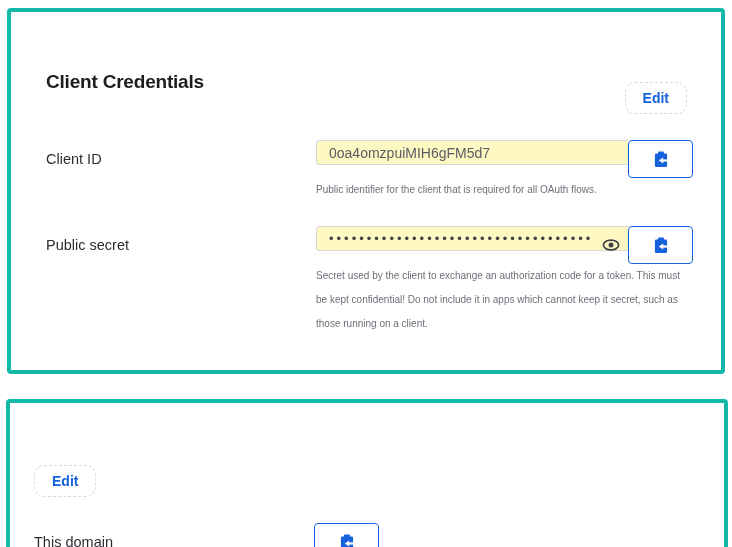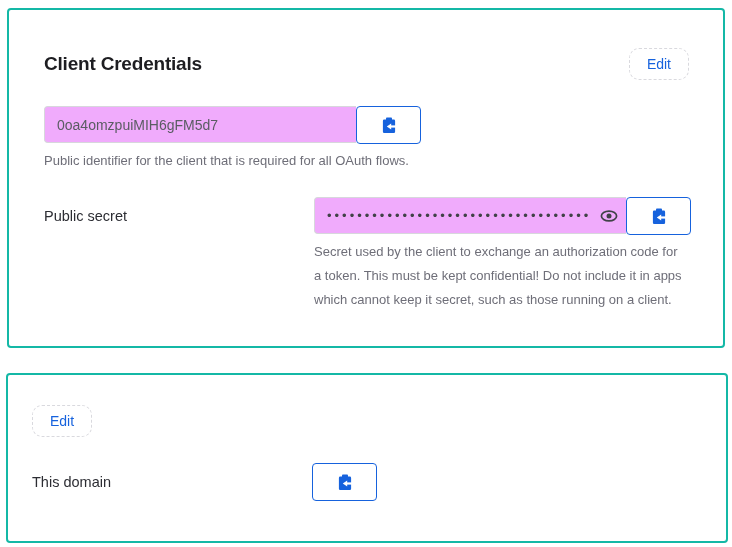--- a/index.html
+++ b/index.html
@@ -5,62 +5,63 @@
   * { box-sizing: border-box; }
   html, body {
     margin: 0; padding: 0;
     width: 732px; height: 547px;
     background: #ffffff;
     font-family: "Liberation Sans", sans-serif;
     overflow: hidden;
   }
   .panel {
     background: #fff;
-    border: 2px solid #14b8a6;
+    border: 4px solid #14b8a6;
     border-radius: 4px;
   }
   .panel-1 { margin: 8px 7px 0 7px; padding: 38px 34px 34px 35px; }
   .panel-2 { margin: 25px 4px 0 6px; padding: 30px 30px 40px 24px; }
 
   .section-head {
     display: flex; justify-content: space-between; align-items: center;
     margin-bottom: 26px;
   }
   .section-title {
     margin: 0;
     font-size: 19px; font-weight: 700;
     color: #1d1d21; letter-spacing: -0.2px;
   }
   .edit-btn {
     border: 1px dashed #d9d9de;
     border-radius: 10px;
     background: transparent;
     color: #1662dd;
     font-family: inherit;
-    font-size: 14px; font-weight: 400;
+    font-size: 14px; font-weight: 700;
     padding: 7px 17px;
     cursor: pointer;
+    margin-top: 32px;
   }
 
   .row { display: flex; align-items: flex-start; margin-bottom: 24px; }
   .row:last-child { margin-bottom: 0; }
   .row-label {
     flex: none; width: 270px;
     padding-top: 11px;
     font-size: 14.5px; color: #2c2d33;
   }
   .panel-2 .row-label { width: 280px; }
 
   .input-group { display: flex; align-items: stretch; }
   .input-wrap { position: relative; display: inline-block; }
   input.ro {
-    height: 37px; width: 312px;
+    height: 25px; width: 312px;
     border: 1px solid #d7d7dc; border-right: none;
     border-radius: 4px 0 0 4px;
-    background: #f0abfc;
+    background: #fef9c3;
     padding: 0 12px;
     font-family: inherit;
     font-size: 14px; color: #5a5c63;
     outline: none;
   }
   .panel-2 input.ro { width: 328px; }
   input.secret {
     font-size: 13px; letter-spacing: 3px; color: #404247;
     padding-right: 36px;
   }
@@ -74,35 +75,35 @@
     width: 65px; height: 38px;
     border: 1px solid #1662dd;
     border-radius: 4px;
     background: #ffffff;
     display: flex; align-items: center; justify-content: center;
     cursor: pointer;
     flex: none;
   }
   .help {
     max-width: 374px;
-    margin-top: 5px;
-    font-size: 13px; line-height: 24px;
+    font-size: 10px; line-height: 24px;
     color: #6e6e78;
   }
 </style>
 </head>
 <body>
 
 <section class="panel panel-1">
   <div class="section-head">
     <h2 class="section-title">Client Credentials</h2>
     <button class="edit-btn">Edit</button>
   </div>
 
   <div class="row">
+    <div class="row-label">Client ID</div>
     <div>
       <div class="input-group">
         <div class="input-wrap">
           <input class="ro" type="text" readonly="" value="0oa4omzpuiMIH6gFM5d7" style="">
         </div>
         <button class="copy-btn">
           <span style="line-height:0">
             <svg width="16" height="17" viewBox="0 0 16 17">
               <rect x="5" y="0.6" width="6" height="3.2" rx="0.9" fill="#1662dd"></rect>
               <path d="M3.2 2.6 h9.6 a1.3 1.3 0 0 1 1.3 1.3 v10.9 a1.3 1.3 0 0 1 -1.3 1.3 h-9.6 a1.3 1.3 0 0 1 -1.3 -1.3 v-10.9 a1.3 1.3 0 0 1 1.3 -1.3 z" fill="#1662dd"></path>

